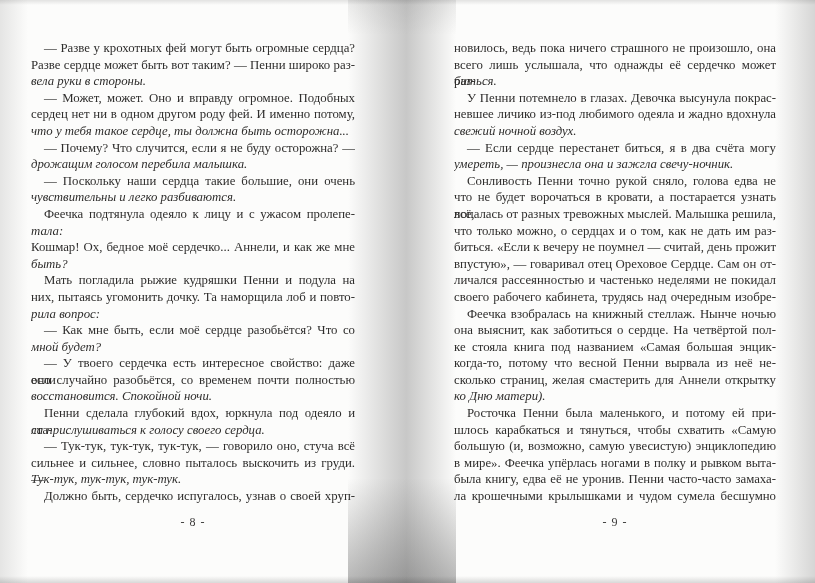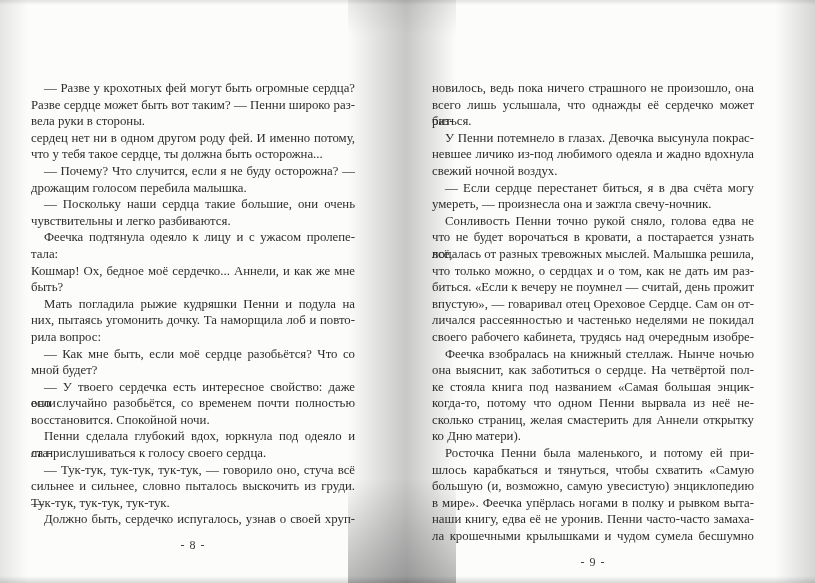--- a/index.html
+++ b/index.html
@@ -31,33 +31,32 @@
                  background: linear-gradient(180deg, rgba(0,0,0,0.10), rgba(0,0,0,0)); }
   .edge-bottom { left: 0; bottom: 0; width: 815px; height: 7px;
                  background: linear-gradient(0deg, rgba(0,0,0,0.14), rgba(0,0,0,0)); }
 
   .page-col {
     position: absolute; top: 40px;
     overflow: hidden;
     color: #2e2d2c;
     font-size: 12.8px;
     line-height: 16.6px;
-    margin-top: 40px;
     -webkit-font-smoothing: antialiased;
   }
   .page-col.left  { left: 31px;  width: 324px; }
-  .page-col.right { left: 432px; width: 322px; }
+  .page-col.right { left: 454px; width: 322px; }
 
   .line {
     text-align: justify;
     text-align-last: justify;
     white-space: normal;
     height: 16.6px;
   }
-  .line.end { text-align-last: left; }
+  .line.end { text-align-last: left; font-style: italic; }
   .line.indent { text-indent: 13px; }
 
   .page-number {
     margin-top: 9px;
     text-align: center;
     font-size: 12px;
     letter-spacing: 1px;
     color: #3a3938;
   }
 </style>
@@ -69,20 +68,21 @@
   <div class="edge edge-left"></div>
   <div class="edge edge-right"></div>
   <div class="edge edge-top"></div>
   <div class="edge edge-bottom"></div>
 
   <div class="page-col left">
     <div>
         <div class="line indent">— Разве у крохотных фей могут быть огромные сердца?</div>
         <div class="line">Разве сердце может быть вот таким? — Пенни широко раз-</div>
         <div class="line end">вела руки в стороны.</div>
+        <div class="line indent">— Может, может. Оно и вправду огромное. Подобных</div>
         <div class="line">сердец нет ни в одном другом роду фей. И именно потому,</div>
         <div class="line end">что у тебя такое сердце, ты должна быть осторожна...</div>
         <div class="line indent">— Почему? Что случится, если я не буду осторожна? —</div>
         <div class="line end">дрожащим голосом перебила малышка.</div>
         <div class="line indent">— Поскольку наши сердца такие большие, они очень</div>
         <div class="line end">чувствительны и легко разбиваются.</div>
         <div class="line indent">Феечка подтянула одеяло к лицу и с ужасом пролепе-</div>
         <div class="line end">тала:</div>
         <div class="line">Кошмар! Ох, бедное моё сердечко... Аннели, и как же мне</div>
         <div class="line end">быть?</div>
@@ -118,25 +118,25 @@
         <div class="line">что не будет ворочаться в кровати, а постарается узнать всё,</div>
         <div class="line">лопалась от разных тревожных мыслей. Малышка решила,</div>
         <div class="line">что только можно, о сердцах и о том, как не дать им раз-</div>
         <div class="line">биться. «Если к вечеру не поумнел — считай, день прожит</div>
         <div class="line">впустую», — говаривал отец Ореховое Сердце. Сам он от-</div>
         <div class="line">личался рассеянностью и частенько неделями не покидал</div>
         <div class="line">своего рабочего кабинета, трудясь над очередным изобре-</div>
         <div class="line indent">Феечка взобралась на книжный стеллаж. Нынче ночью</div>
         <div class="line">она выяснит, как заботиться о сердце. На четвёртой пол-</div>
         <div class="line">ке стояла книга под названием «Самая большая энцик-</div>
-        <div class="line">когда-то, потому что одном Пенни вырвала из неё не-</div>
+        <div class="line">когда-то, потому что весной Пенни вырвала из неё не-</div>
         <div class="line">сколько страниц, желая смастерить для Аннели открытку</div>
         <div class="line end">ко Дню матери).</div>
         <div class="line indent">Росточка Пенни была маленького, и потому ей при-</div>
         <div class="line">шлось карабкаться и тянуться, чтобы схватить «Самую</div>
         <div class="line">большую (и, возможно, самую увесистую) энциклопедию</div>
         <div class="line">в мире». Феечка упёрлась ногами в полку и рывком выта-</div>
-        <div class="line">наши книгу, едва её не уронив. Пенни часто-часто замаха-</div>
+        <div class="line">была книгу, едва её не уронив. Пенни часто-часто замаха-</div>
         <div class="line">ла крошечными крылышками и чудом сумела бесшумно</div>
       </div>
     <div class="page-number">- 9 -</div>
   </div>
 </div>
 
 </body></html>

